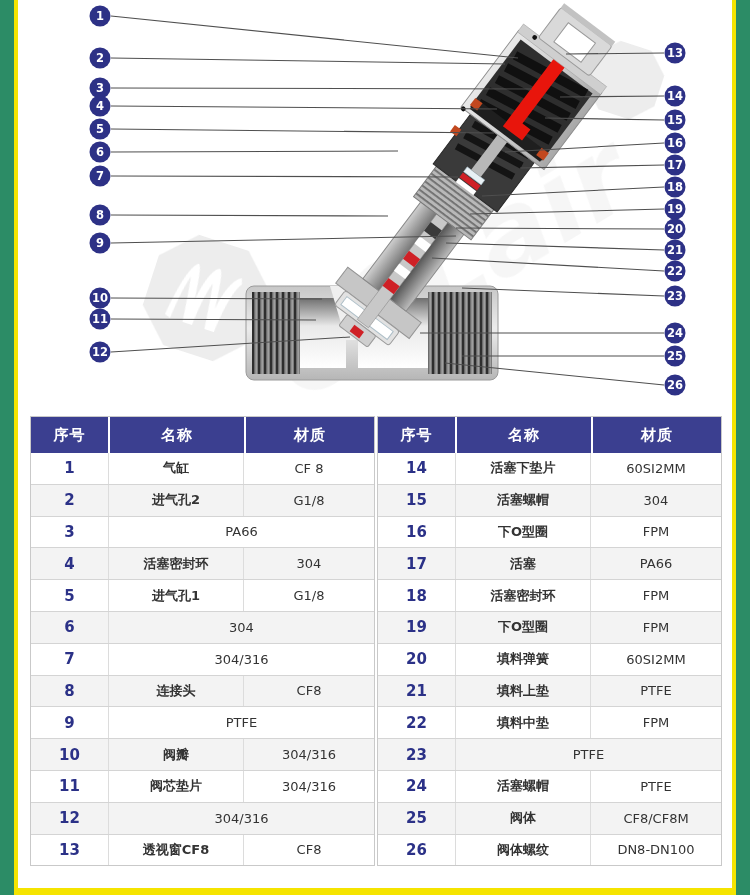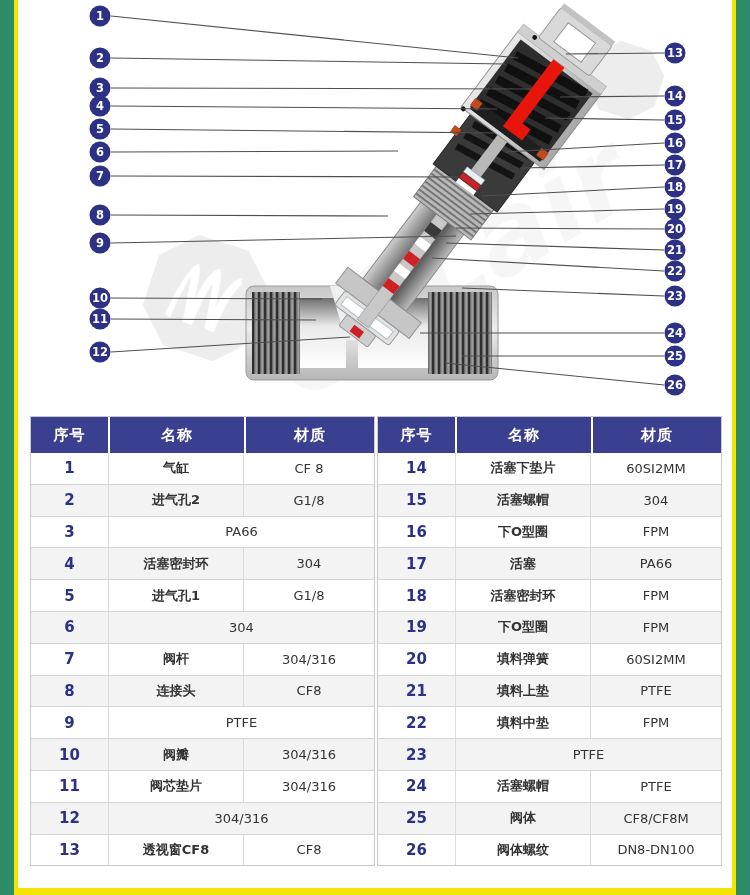--- a/index.html
+++ b/index.html
@@ -311,21 +311,20 @@
         <div class="c c0 num">5</div>
         <div class="c c1">进气孔1</div>
         <div class="c c2">G1/8</div>
       </div>
       <div class="row">
         <div class="c c0 num">6</div>
         <div class="c c2">304</div>
       </div>
       <div class="row">
         <div class="c c0 num">7</div>
-        <div class="c c1">阀杆</div>
         <div class="c c2">304/316</div>
       </div>
       <div class="row">
         <div class="c c0 num">8</div>
         <div class="c c1">连接头</div>
         <div class="c c2">CF8</div>
       </div>
       <div class="row">
         <div class="c c0 num">9</div>
         <div class="c c2">PTFE</div>

